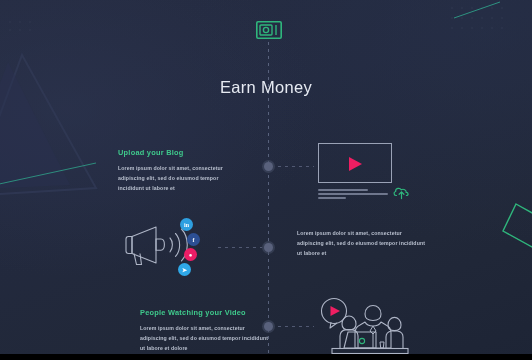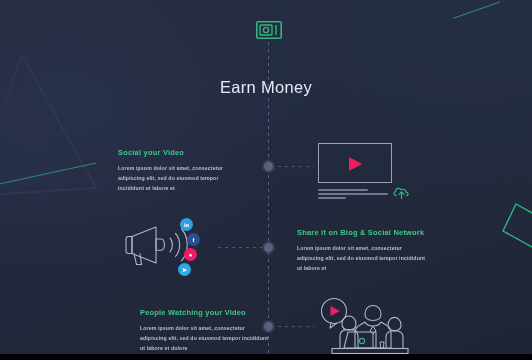--- a/index.html
+++ b/index.html
@@ -211,21 +211,21 @@
   <div class="node" style="left:264px; top:243px;"></div>
   <div class="node" style="left:264px; top:322px;"></div>
 
   <div class="hconn" style="left:278px; top:166px; width:36px;"></div>
   <div class="hconn" style="left:218px; top:247px; width:44px;"></div>
   <div class="hconn" style="left:278px; top:326px; width:36px;"></div>
 
   <div id="page-title">Earn Money</div>
 
   <div class="block" id="block-upload">
-    <h3>Social your Video</h3>
+    <h3>Upload your Blog</h3>
     <p>Lorem ipsum dolor sit amet, consectetur adipiscing elit, sed do eiusmod tempor incididunt ut labore et</p>
   </div>
 
   <div id="video-illu">
     <div id="video-frame"></div>
     <div id="play-tri"></div>
     <div class="vline" id="vline1"></div>
     <div class="vline" id="vline2"></div>
     <div class="vline" id="vline3"></div>
     <div id="cloud-up">
@@ -256,21 +256,20 @@
     <span>f</span>
   </div>
   <div class="soc" id="soc-dribbble">
     <span>●</span>
   </div>
   <div class="soc" id="soc-twitter">
     <span>➤</span>
   </div>
 
   <div class="block" id="block-share">
-    <h3>Share it on Blog &amp; Social Network</h3>
     <p>Lorem ipsum dolor sit amet, consectetur adipiscing elit, sed do eiusmod tempor incididunt ut labore et</p>
   </div>
 
   <div class="block" id="block-people">
     <h3>People Watching your Video</h3>
     <p>Lorem ipsum dolor sit amet, consectetur adipiscing elit, sed do eiusmod tempor incididunt ut labore et dolore</p>
   </div>
 
   <div id="people-illu">
     <svg width="100" height="62" viewBox="0 0 100 62">

